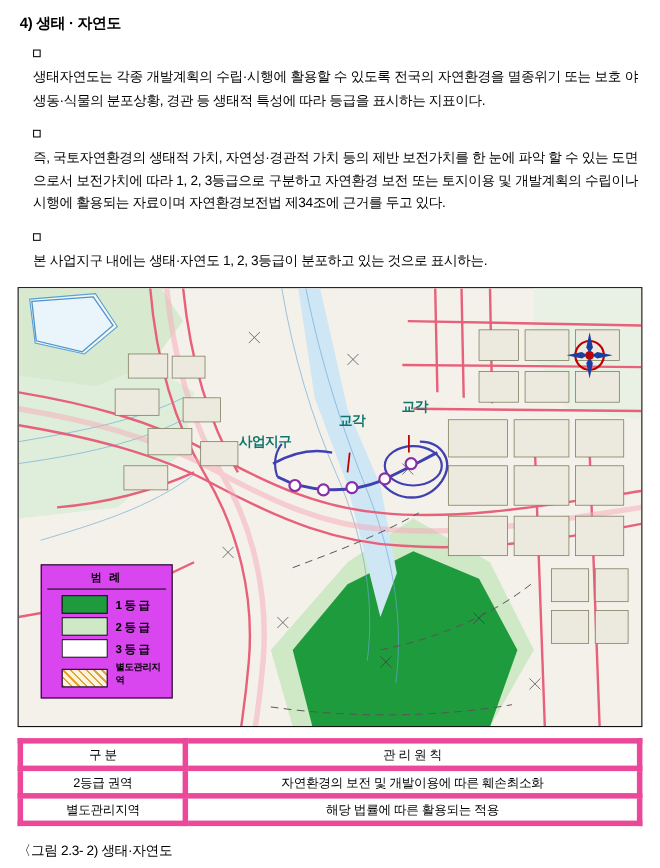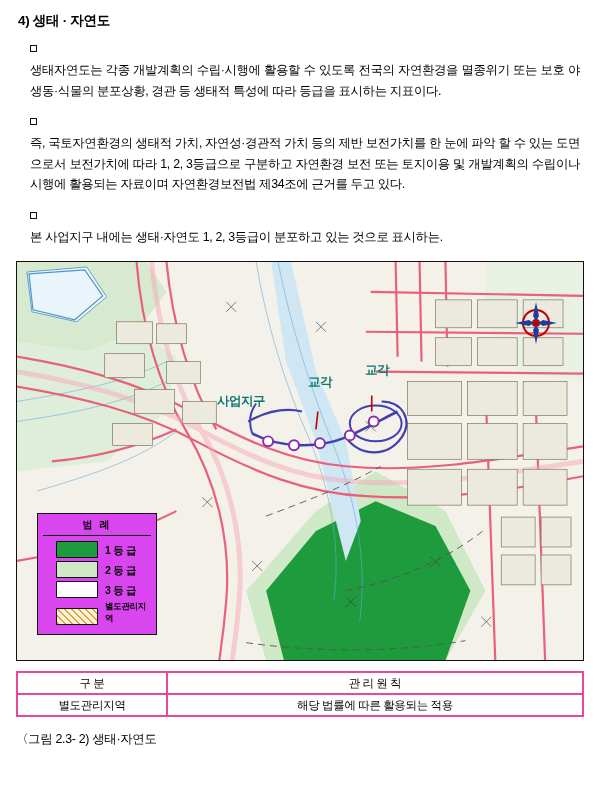--- a/index.html
+++ b/index.html
@@ -128,27 +128,26 @@
     height: 42px;
   }
   
   table.mgmt {
     width: 568px;
     border-collapse: collapse;
     margin-top: 10px;
     table-layout: fixed;
   }
   table.mgmt td, table.mgmt th {
-    border: 2px solid #ec4899;
+    border: 5px solid #ec4899;
     font-size: 11.5px;
     text-align: center;
     padding: 2.5px 2px;
     font-weight: normal;
     letter-spacing: -0.3px;
-    font-family: Liberation Serif, serif;
   }
   table.mgmt thead td { font-weight: normal; }
   table.mgmt .col-a { width: 150px; }
   .caption {
     margin-top: 14px;
     font-size: 12.4px;
     letter-spacing: -0.3px;
   }
 </style>
 </head>
@@ -322,20 +321,24 @@
 
     <table class="mgmt">
       <thead>
         <tr>
           <td class="col-a">구  분</td>
           <td>관 리 원 칙</td>
         </tr>
       </thead>
       <tbody>
         <tr>
+          <td class="col-a">2등급 권역</td>
+          <td>자연환경의 보전 및 개발이용에 따른 훼손최소화</td>
+        </tr>
+        <tr>
           <td class="col-a">별도관리지역</td>
           <td>해당 법률에 따른 활용되는 적용</td>
         </tr>
       </tbody>
     </table>
 
     <div class="caption">〈그림 2.3- 2) 생태·자연도</div>
   </div>
 </div>
 

